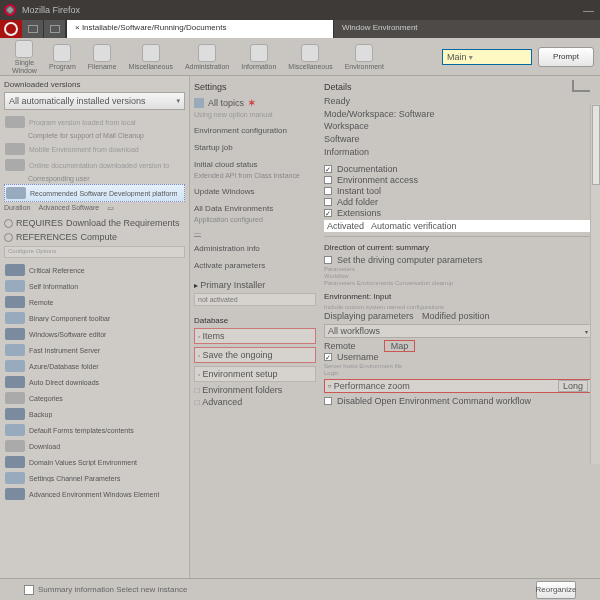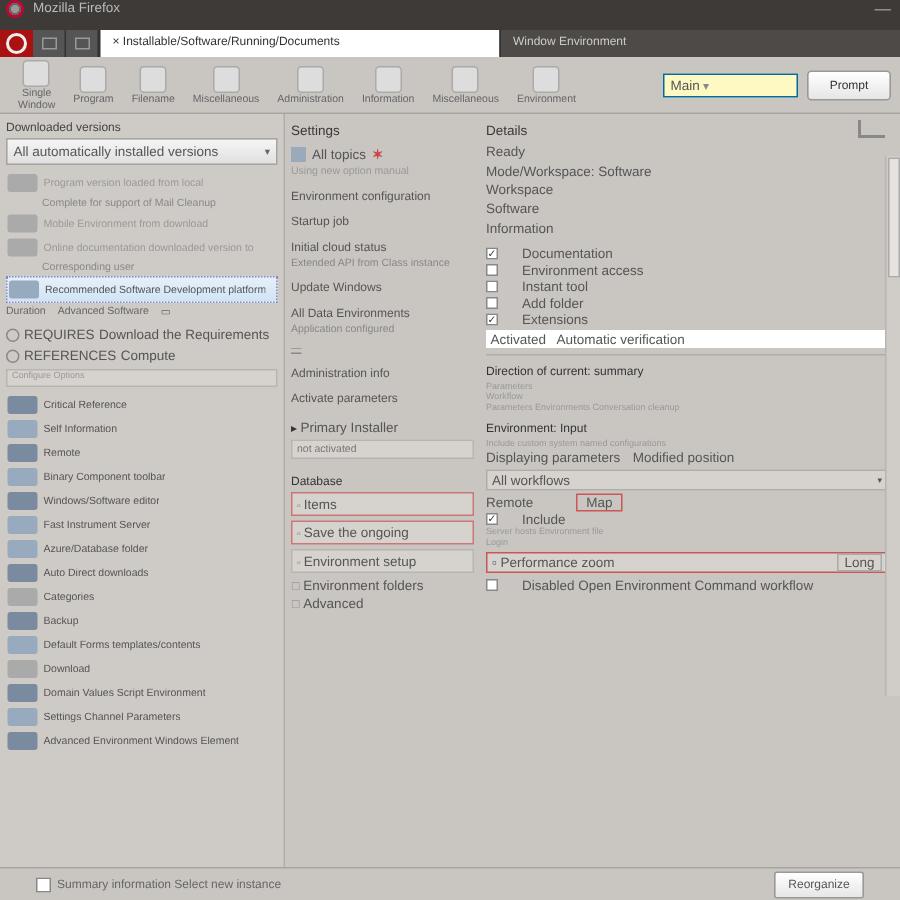--- a/index.html
+++ b/index.html
@@ -1,17 +1,17 @@
 <!DOCTYPE html>
 <html><head>
 <meta charset="utf-8">
 <style>
 *{box-sizing:border-box;margin:0;padding:0;font-family:Tahoma,Segoe UI,sans-serif;font-size:9px;color:#555}
 body{background:#b9b6b2;width:600px;height:600px;overflow:hidden}
-.titlebar{height:20px;background:#3d3a38;display:flex;padding:0 4px}
+.titlebar{height:20px;background:#3d3a38;display:flex;align-items:center;padding:0 4px}
 .titlebar .logo{width:12px;height:12px;background:radial-gradient(circle,#999 30%,#666 31%,#666 48%,#c03 49%,#c03 100%);border-radius:50%;margin-right:6px}
 .titlebar .t{color:#bbb;font-size:9px}
 .winbtn{margin-left:auto;color:#aaa;font-size:11px;margin-right:2px}
 .tabbar{height:18px;background:#4d4a47;display:flex;align-items:stretch}
 .appicon{width:22px;background:#a11;display:flex;align-items:center;justify-content:center}
 .appicon-inner{width:14px;height:14px;border:2px solid #eee;border-radius:50%}
 .minitab{width:22px;background:#555;border-right:1px solid #333;display:flex;align-items:center;justify-content:center}
 .minitab .sq{width:10px;height:8px;border:1px solid #999}
 .doctab{flex:1;background:#4d4a47;color:#ccc;font-size:8px;padding:3px 8px;border-left:1px solid #333;white-space:nowrap;overflow:hidden}
 .doctab.active{background:#fff;color:#333}
@@ -48,34 +48,34 @@
 .msub{font-size:7px;color:#888;margin:2px 0 6px 0}
 .mstr{font-size:8px;color:#333;margin:10px 0 3px 0}
 .mbox{border:1px solid #b8b5b0;background:#d6d3ce;padding:2px 3px;font-size:7px;color:#777;margin-bottom:3px}
 .mbox.red{border-color:#c77}
 .mul{font-size:7px;color:#888;text-decoration:underline;margin:3px 0}
 .rightpanel{flex:1;padding:6px 8px 6px 4px;overflow:hidden;position:relative}
 .rh{font-size:9px;color:#3a3836;margin-bottom:4px}
 .cartico{position:absolute;right:10px;top:4px;width:18px;height:12px;border-bottom:2px solid #888;border-left:2px solid #888}
 .rblock{font-size:7px;color:#666;line-height:1.3;margin-bottom:6px}
 .rblock div{margin:1px 0}
-.rcb{display:flex;align-items:center;gap:16px;margin:1px 0}
+.rcb{display:flex;align-items:center;gap:5px;margin:1px 0}
 .rcb .cb{width:8px;height:8px;border:1px solid #888;background:#fff;flex-shrink:0}
 .rcb .cb.ck::after{content:"✓";font-size:7px;color:#333;display:block;line-height:7px}
 .rhl{background:#fff;padding:1px 3px;margin:2px 0}
 .rsep{height:1px;background:#b0ada8;margin:4px 0}
 .rfield{display:flex;align-items:center;border:1px solid #b0ada8;background:#d6d3ce;height:14px;padding:0 3px;margin:3px 0;font-size:7px;color:#777;justify-content:space-between}
 .rfield.red{border-color:#c55;color:#944}
 .rfield .ar{font-size:6px}
 .rlbl{font-size:8px;color:#333;margin:6px 0 3px 0}
 .rtiny{font-size:6px;color:#999;margin:1px 0}
 .footer{height:22px;background:#c9c6c2;border-top:1px solid #a8a5a0;display:flex;align-items:center;padding:0 24px}
 .fcb{width:10px;height:10px;border:1px solid #888;background:#fff;margin-right:4px}
 .ftxt{font-size:8px;color:#666;flex:1}
-.fbtn{width:60px;height:18px;background:linear-gradient(#fff,#e6e6e6);border:1px solid #999;border-radius:2px;font-size:8px;display:flex;align-items:center;justify-content:center}
+.fbtn{width:40px;height:18px;background:linear-gradient(#fff,#e6e6e6);border:1px solid #999;border-radius:2px;font-size:8px;display:flex;align-items:center;justify-content:center}
 .scrollv{position:absolute;right:0;top:28px;width:10px;height:360px;background:#d0cdc8;border-left:1px solid #b8b5b0}
 .scrollv .th{width:8px;height:80px;background:#e6e3de;border:1px solid #aaa;margin:1px}
 .icolink{width:10px;height:10px;flex-shrink:0;background:#9ab}
 </style>
 </head>
 <body>
 
 <div class="titlebar">
   <div class="logo"></div>
   <span class="t">Mozilla Firefox</span>
@@ -295,34 +295,38 @@
         <div class="cb"></div>
         <span>Add folder</span>
       </div>
     <div class="rcb">
         <div class="cb ck"></div>
         <span>Extensions</span>
       </div>
     <div class="rhl"><span>Activated</span> &nbsp; <span>Automatic verification</span></div>
     <div class="rsep"></div>
     <div class="rlbl">Direction of current: summary</div>
+    <div class="rcb">
+        <div class="cb"></div>
+        <span>Set the driving computer parameters</span>
+      </div>
     <div class="rtiny">Parameters</div>
     <div class="rtiny">Workflow</div>
     <div class="rtiny">Parameters Environments Conversation cleanup</div>
     <div class="rlbl">Environment: Input</div>
     <div class="rtiny">Include custom system named configurations</div>
     <div class="rtiny"><span>Displaying parameters</span> &nbsp;&nbsp;&nbsp; <span>Modified position</span></div>
     <div class="rfield">
         <span>All workflows</span>
         <span class="ar">▾</span>
       </div>
     <div class="rtiny"><span>Remote</span> &nbsp;&nbsp;&nbsp;&nbsp;&nbsp;&nbsp;&nbsp;&nbsp;&nbsp;&nbsp;&nbsp;&nbsp;&nbsp;&nbsp;&nbsp; <span style="border:1px solid #c55;padding:0 6px">Map</span></div>
     <div class="rcb">
         <div class="cb ck"></div>
-        <span>Include</span>
+        <span>Username</span>
       </div>
     <div class="rtiny">Server hosts Environment file</div>
     <div class="rtiny">Login</div>
     <div class="rfield red">
         <span>▫ <span>Performance zoom</span></span>
         <span style="border:1px solid #aaa;padding:0 4px">Long</span>
       </div>
     <div class="rcb">
         <div class="cb"></div>
         <span>Disabled Open Environment Command workflow</span>

